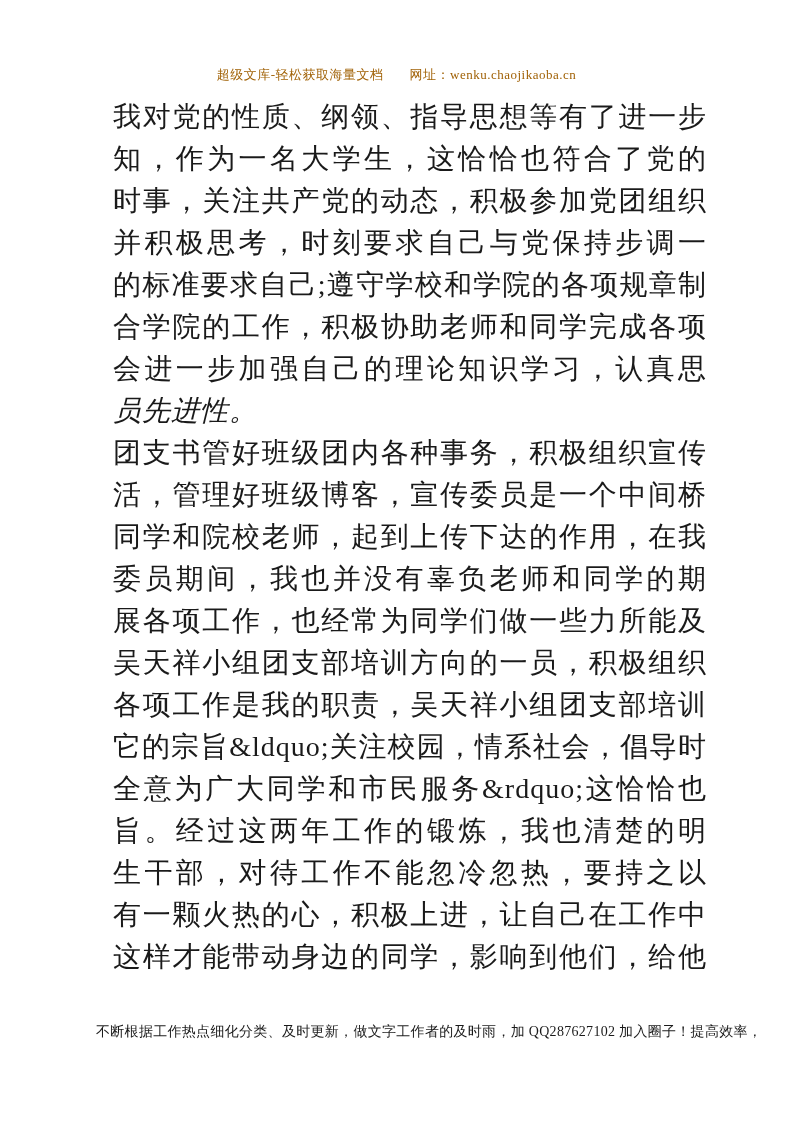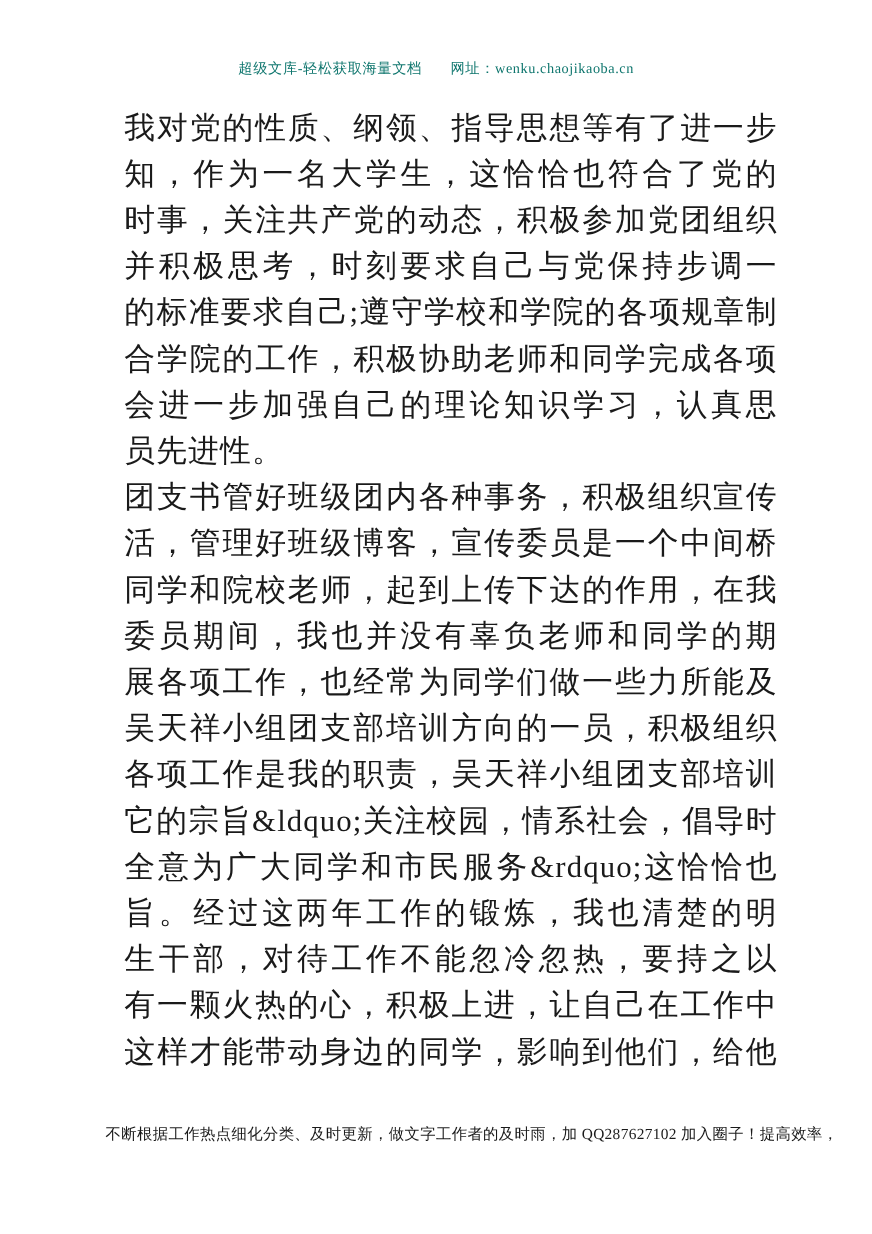--- a/index.html
+++ b/index.html
@@ -7,46 +7,46 @@
     position: relative;
     width: 793px;
     height: 1122px;
     background: #ffffff;
     color: #1a1a1a;
     font-family: "Liberation Serif", "DejaVu Serif", serif;
     overflow: hidden;
   }
   .doc-header {
     position: absolute;
-    top: 53px;
+    top: 66px;
     left: 0;
     width: 100%;
     text-align: center;
     font-size: 13px;
     letter-spacing: 0.5px;
-    color: #0f766e;
+    color: #a16207;
     white-space: nowrap;
   }
   .hdr-gap { display: inline-block; width: 26px; }
   .doc-body {
     position: absolute;
     left: 113px;
     top: 96px;
     width: 594px;
     font-size: 28px;
   }
   .line {
     height: 42px;
     line-height: 42px;
     letter-spacing: 1px;
     text-align: justify;
     text-align-last: justify;
     overflow: hidden;
   }
-  .line.last { text-align-last: left; }
+  .line.last { text-align-last: left; font-style: italic; }
   .line.indent { padding-left: 28px; }
   .doc-footer {
     position: absolute;
     left: 96px;
     top: 1022px;
     width: 660px;
     font-size: 14px;
     color: #1a1a1a;
   }
   .fline {

